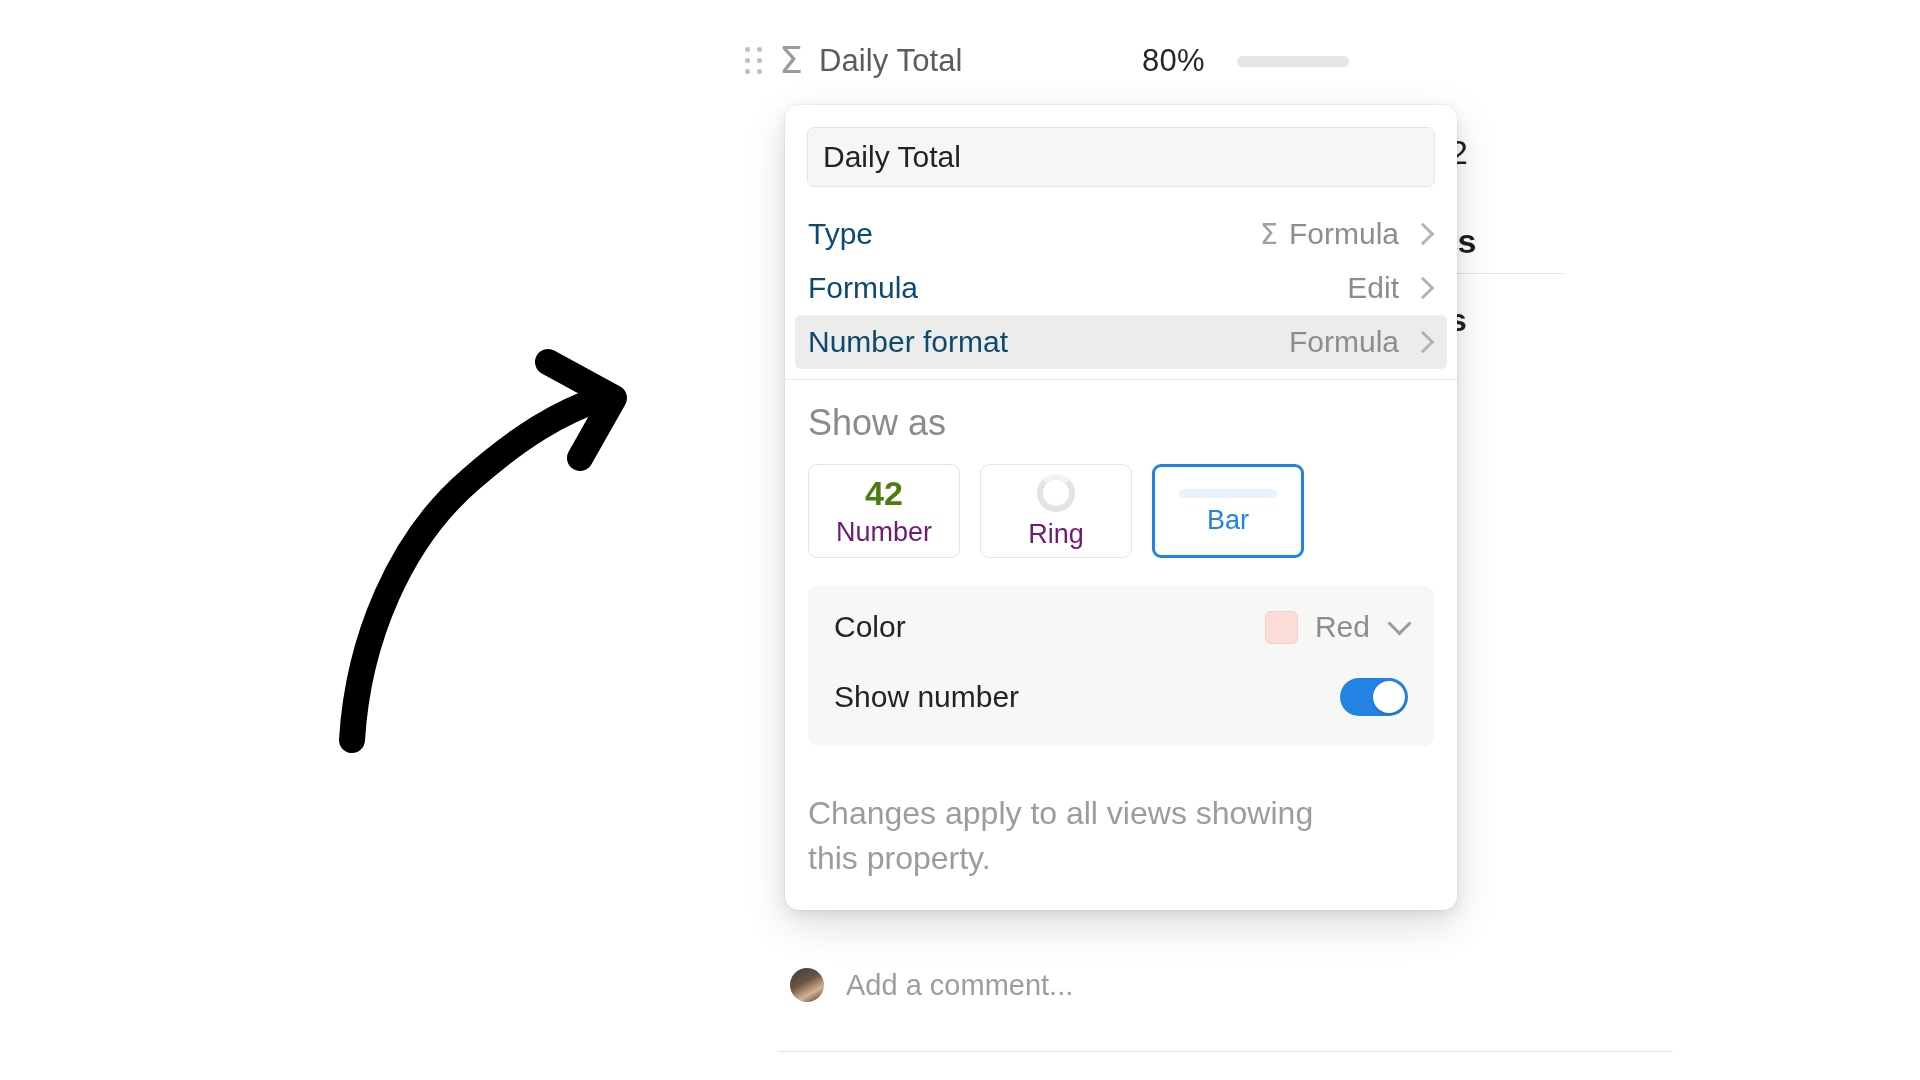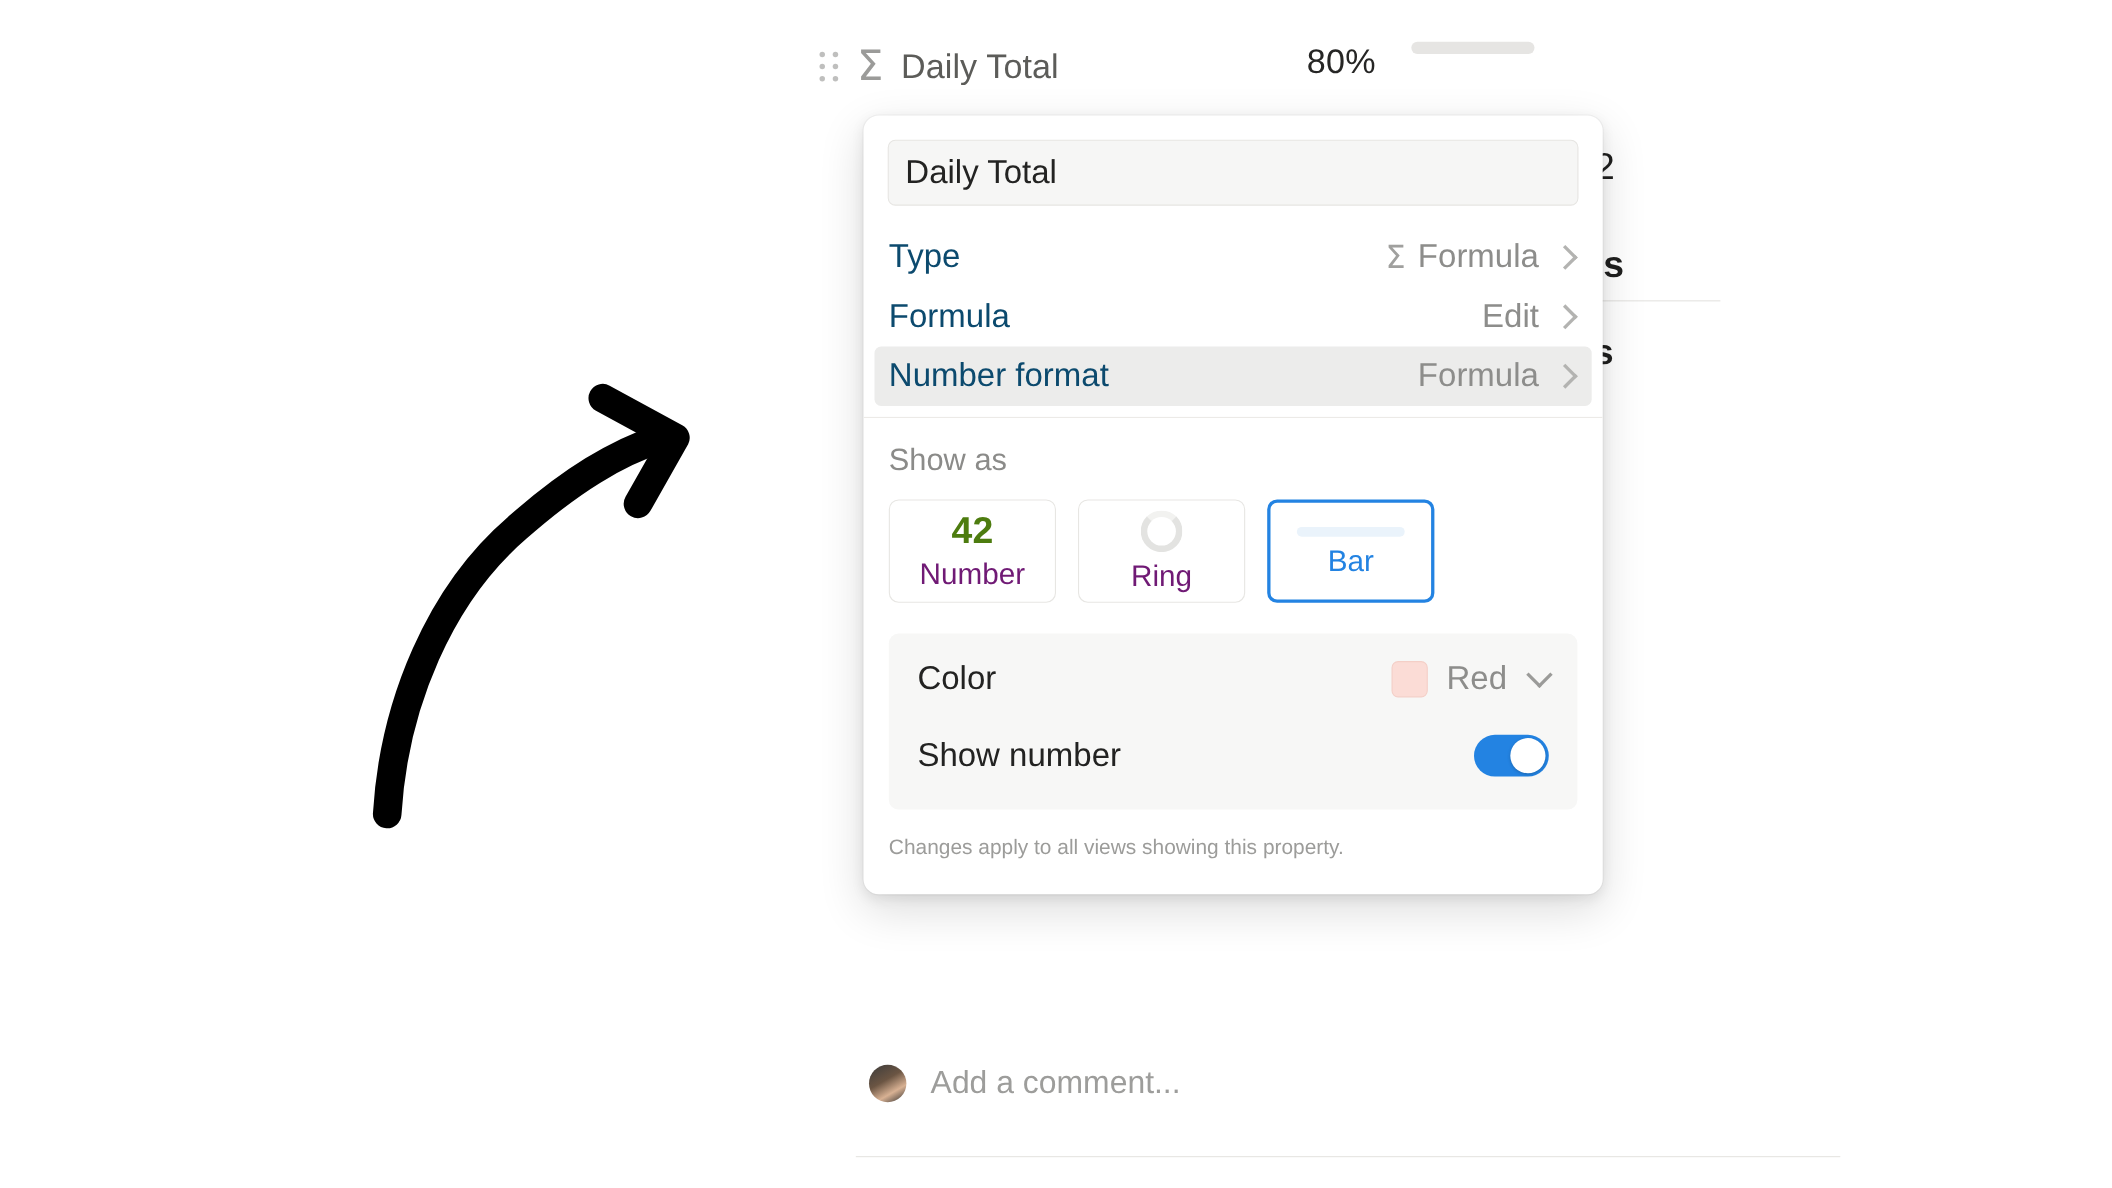--- a/index.html
+++ b/index.html
@@ -67,23 +67,24 @@
   }
 
   .prop-title {
     font-size: 31px;
     color: #5c5c59;
     letter-spacing: .1px;
   }
 
   .prop-value {
     position: absolute;
-    left: 1188px;
+    left: 1142px;
     top: 38px;
     display: flex;
+    align-items: center;
     height: 46px;
   }
   .prop-pct {
     font-size: 31px;
     color: #262625;
     letter-spacing: .2px;
     margin-right: 32px;
   }
   .prop-bar-track {
     width: 112px;
@@ -261,21 +262,21 @@
   .popup-divider {
     height: 1px;
     background: #eceae7;
     width: 100%;
   }
 
   .showas-section {
     padding: 22px 23px 6px 23px;
   }
   .showas-label {
-    font-size: 28px;
+    font-size: 36px;
     color: #8b8b89;
     margin-bottom: 20px;
   }
 
   .showas-cards {
     display: flex;
     gap: 20px;
   }
   .showas-card {
     width: 152px;
@@ -387,24 +388,25 @@
     height: 32px;
     border-radius: 50%;
     background: #ffffff;
     box-shadow: 0 1px 3px rgba(0,0,0,.22);
   }
 
   .popup-footer {
     padding: 14px 23px 20px 23px;
   }
   .footer-note {
-    font-size: 19px;
+    font-size: 32px;
     line-height: 1.42;
     color: #9c9c9a;
     max-width: 560px;
+    margin-top: 23px;
   }
 </style>
 </head>
 <body>
 
 <div id="stage">
 
   <div class="bg-layer">
 
     <div class="prop-row">

